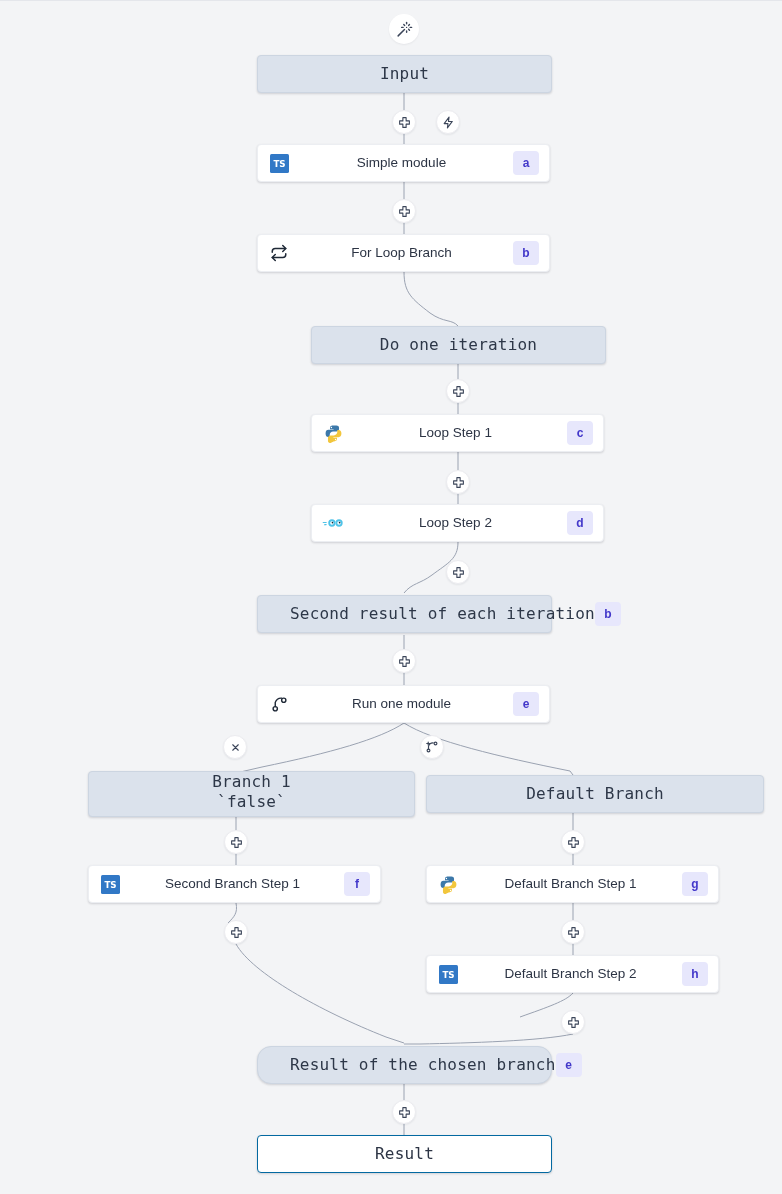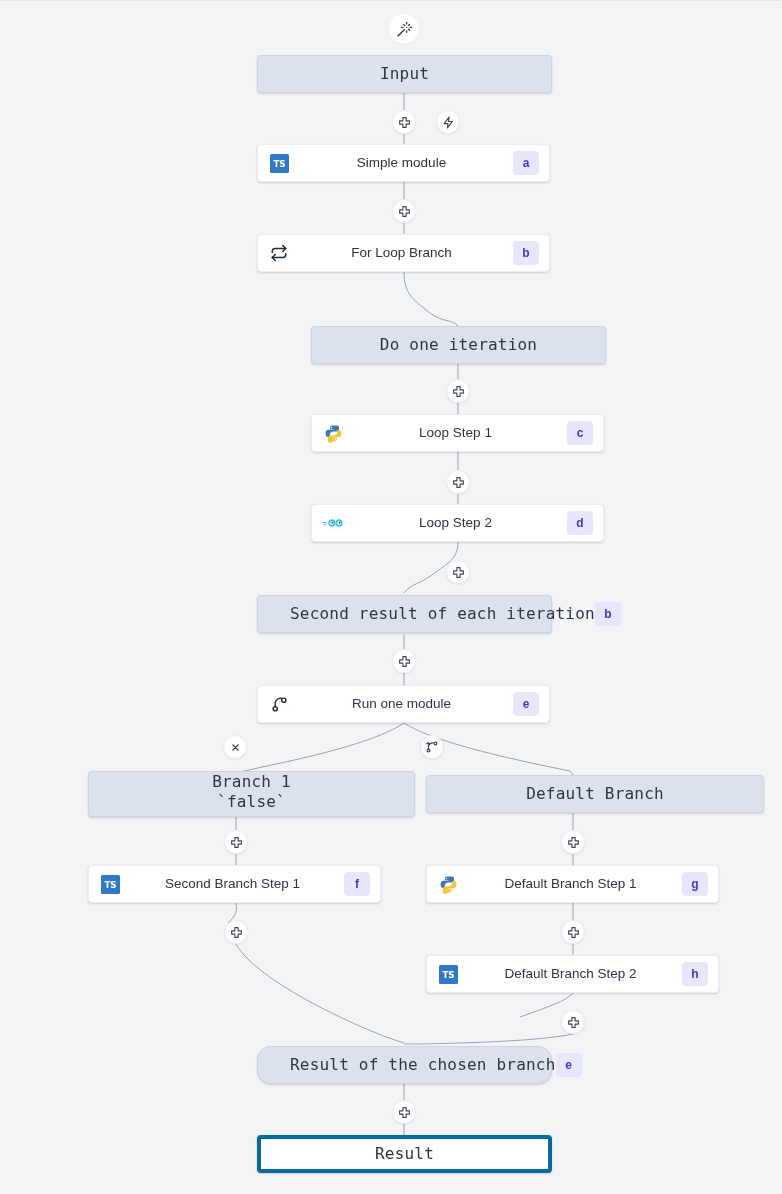--- a/index.html
+++ b/index.html
@@ -28,21 +28,21 @@
   }
   .node .label {
     flex: 1;
     text-align: center;
     white-space: pre;
     line-height: 1.25;
   }
   .node.mono .label { font-family: "DejaVu Sans Mono", monospace; font-size: 16px; letter-spacing: .2px; }
   .node.sys  { background: #dbe2ec; border: 1px solid #ccd5e1; color: #2d3748; }
   .node.step { background: #ffffff; border: 1px solid #eceef2; }
-  .node.plain{ background: #ffffff; border: 4px solid #0369a1; }
+  .node.plain{ background: #ffffff; border: 1px solid #0369a1; }
   .node.tall { height: 46px; }
   .node.tall .label { white-space: pre; }
 
   .lang { width: 22px; height: 22px; margin-left: 10px; flex: none;
           display: flex; align-items: center; justify-content: center; }
   .badge {
     flex: none; margin-right: 10px;
     min-width: 26px; height: 24px; border-radius: 4px;
     background: #e7e7fc; color: #4338ca;
     font-size: 12px; font-weight: bold;

